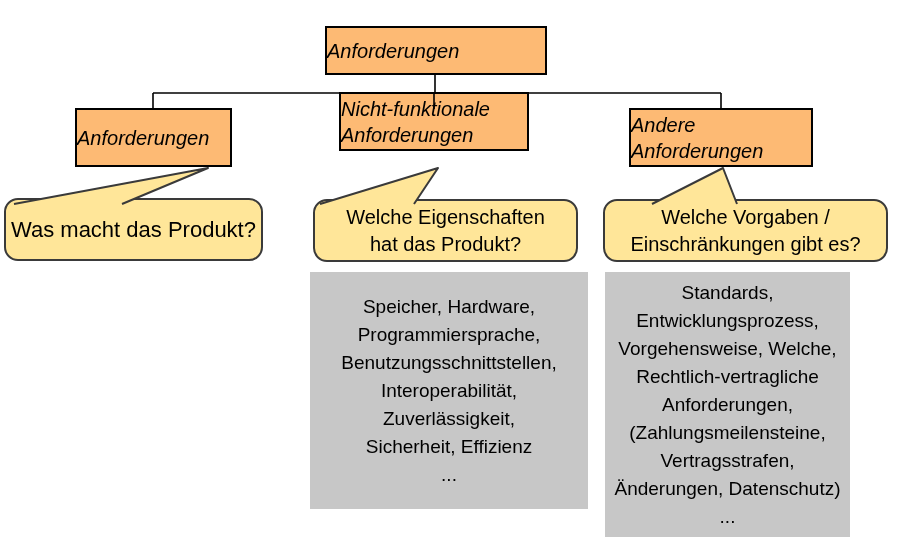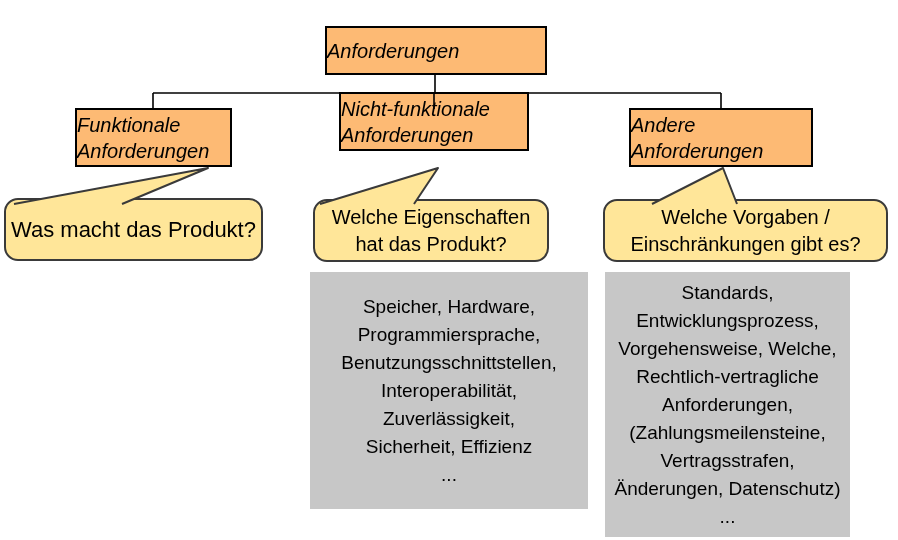--- a/index.html
+++ b/index.html
@@ -71,36 +71,35 @@
     stroke-width: 2;
     stroke-linejoin: round;
   }
 
   
   #root-node   { left: 325px; top: 26px;  width: 222px; height: 49px; }
   #node-0      { left: 75px;  top: 108px; width: 157px; height: 59px; }
   #node-1      { left: 339px; top: 92px; width: 190px; height: 59px; }
   #node-2      { left: 629px; top: 108px; width: 184px; height: 59px; }
   #bubble-0    { left: 4px;   top: 198px; width: 259px; height: 63px; }
-  #bubble-1    { left: 313px; top: 199px; width: 236px; height: 63px; }
+  #bubble-1    { left: 313px; top: 199px; width: 265px; height: 63px; }
   #bubble-2    { left: 603px; top: 199px; width: 285px; height: 63px; }
   #details-1   { left: 310px; top: 272px; width: 278px; height: 237px; }
   #details-2   { left: 605px; top: 272px; width: 245px; height: 265px; }
 </style>
 </head>
 <body>
 
 <div class="canvas">
 
   <div class="node" id="root-node">
     <div>Anforderungen</div>
   </div>
 
   <div class="node" id="node-0">
-      <div>Funktionale</div>
       <div>Anforderungen</div>
     </div>
 
   <div class="node" id="node-1">
       <div>Nicht-funktionale</div>
       <div>Anforderungen</div>
     </div>
 
   <div class="node" id="node-2">
       <div>Andere</div>

